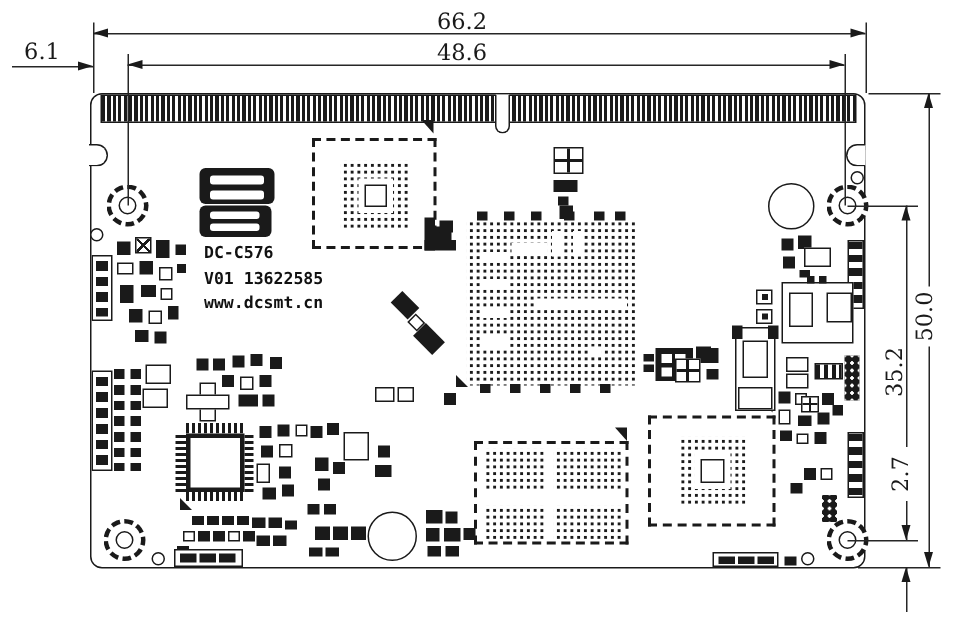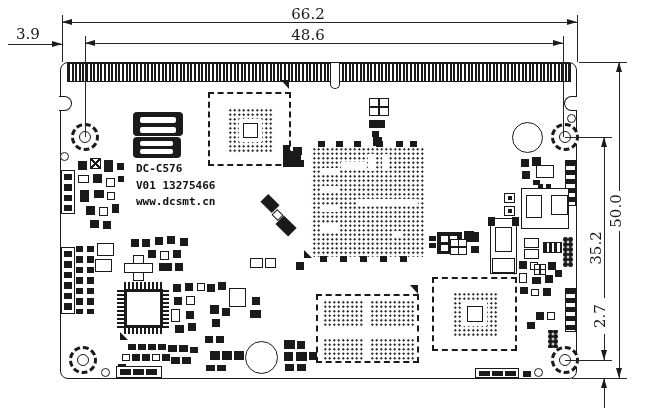--- a/index.html
+++ b/index.html
@@ -91,21 +91,21 @@
     <div style="position:absolute;left:140px;top:117px;width:36px;height:6px;background:#fff;border-radius:2px;"></div>
     <div style="position:absolute;left:140px;top:127px;width:36px;height:6px;background:#fff;border-radius:2px;"></div>
   </div>
   <div>
     <div class="b" style="left:133px;top:137px;width:48px;height:21px;border-radius:4px;"></div>
     <div style="position:absolute;left:140px;top:141px;width:33px;height:5px;background:#fff;border-radius:2px;"></div>
     <div style="position:absolute;left:140px;top:149px;width:33px;height:5px;background:#fff;border-radius:2px;"></div>
   </div>
 
   <div class="silk" style="left:136px;top:163px;">DC-C576</div>
-  <div class="silk" style="left:136px;top:180px;">V01 13275466</div>
+  <div class="silk" style="left:136px;top:180px;">V01 13622585</div>
   <div class="silk" style="left:136px;top:196px;">www.dcsmt.cn</div>
 
   <div>
     <div class="dash" style="left:208px;top:92px;width:83px;height:74px;"></div>
     <div class="dots" style="left:227px;top:107px;width:47px;height:46px;"></div>
     <div style="position:absolute;left:239px;top:119px;width:23px;height:23px;background:#fff;"></div>
     <div class="o" style="left:243px;top:123px;width:15px;height:15px;"></div>
     <div class="flag" style="left:281px;top:80px;"></div>
     <div class="b" style="left:287px;top:151px;width:14px;height:10px;"></div>
   </div>
@@ -377,18 +377,18 @@
     <div class="a-r" style="left:52px;top:41px;"></div>
     <div class="a-u" style="left:616px;top:62px;"></div>
       <div class="a-d" style="left:616px;top:368px;"></div>
     <div class="a-u" style="left:601px;top:137px;"></div>
       <div class="a-d" style="left:601px;top:350px;"></div>
     <div class="a-u" style="left:601px;top:378px;"></div>
   </div>
 
   <div class="dimtext" style="left:288px;top:6px;width:40px;">66.2</div>
   <div class="dimtext" style="left:288px;top:27px;width:40px;">48.6</div>
-  <div class="dimtext" style="left:10px;top:26px;width:36px;">3.9</div>
+  <div class="dimtext" style="left:10px;top:26px;width:36px;">6.1</div>
   <div class="dimtext vrot whitebg" style="left:596px;top:203px;width:40px;">50.0</div>
   <div class="dimtext vrot" style="left:576px;top:240px;width:40px;">35.2</div>
   <div class="dimtext vrot whitebg" style="left:582px;top:308px;width:36px;">2.7</div>
 
 </div>
 
 </body></html>

